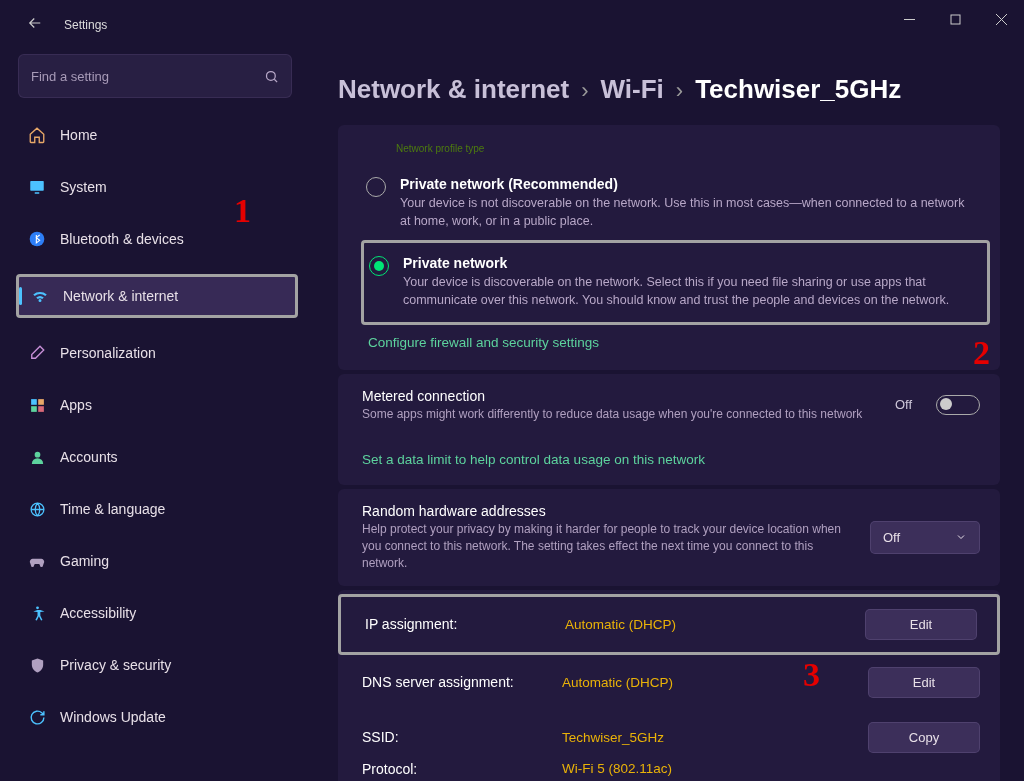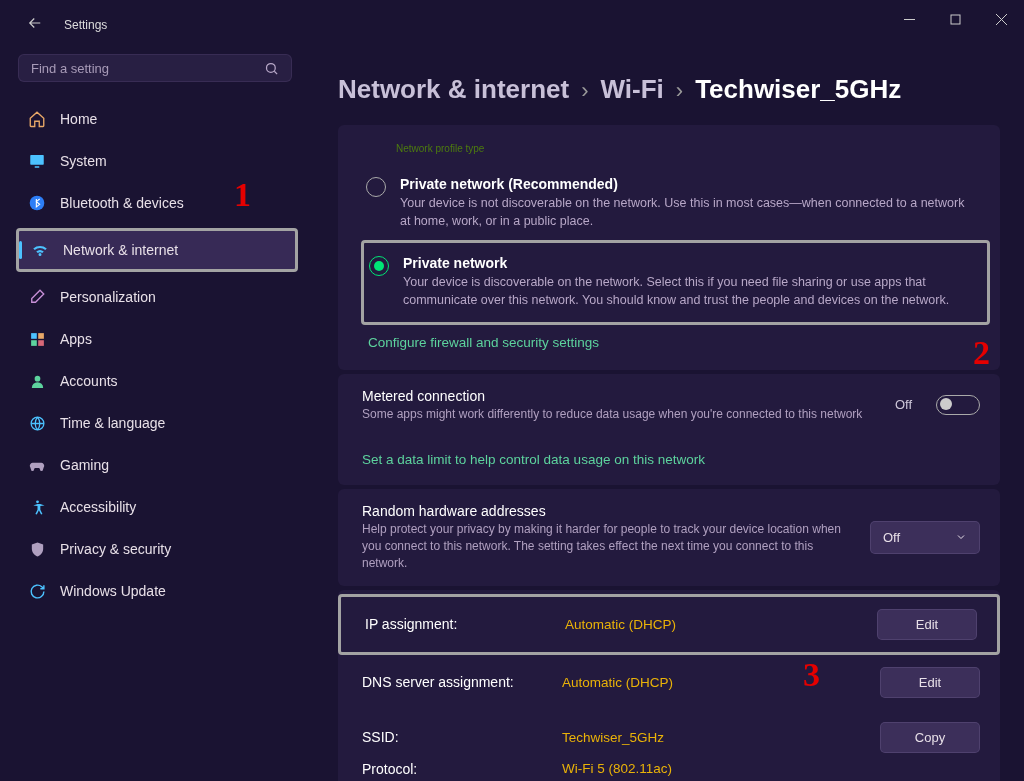--- a/index.html
+++ b/index.html
@@ -17,23 +17,23 @@
 .win-btn svg { width: 11px; height: 11px; }
 .app { display: flex; height: calc(781px - 32px); }
 .header-row { display: flex; align-items: center; gap: 20px; padding: 0 0 6px 18px; position: absolute; top: 14px; left: 8px; }
 .back-arrow { color: #ccc; }
 .app-title { font-size: 12px; color: #ddd; }
 .sidebar { width: 308px; padding: 12px 10px 0 16px; display: flex; flex-direction: column; }
 .profile { display: flex; align-items: center; gap: 14px; padding: 44px 0 18px 6px; }
 .avatar { width: 56px; height: 56px; border-radius: 50%; background: radial-gradient(circle at 40% 35%, #b88 0%, #754 40%, #432 100%); flex-shrink: 0; }
 .profile-name { font-size: 14px; font-weight: 600; color: #fff; }
 .profile-email { width: 130px; height: 10px; background: rgba(120,100,140,0.25); filter: blur(2px); margin-top: 4px; border-radius: 2px; }
-.search-box { margin: 10px 6px 18px 2px; background: rgba(70,55,100,0.35); border: 1px solid rgba(120,100,150,0.2); border-radius: 6px; height: 28px; display: flex; align-items: center; padding: 0 12px; }
+.search-box { margin: 10px 6px 18px 2px; background: rgba(70,55,100,0.35); border: 1px solid rgba(120,100,150,0.2); border-radius: 6px; height: 44px; display: flex; align-items: center; padding: 0 12px; }
 .search-box span { flex: 1; color: #a89bb8; font-size: 13px; }
-.nav { display: flex; flex-direction: column; gap: 4px; }
+.nav { display: flex; flex-direction: column; gap: 14px; }
 .nav-item { display: flex; align-items: center; gap: 14px; padding: 10px 12px; border-radius: 5px; cursor: pointer; color: #e8e0e8; font-size: 14px; }
 .nav-item.active { background: rgba(90,70,130,0.45); position: relative; }
 .nav-item.active::before { content:''; position:absolute; left:0; top:10px; bottom:10px; width:3px; background:#4cc2ff; border-radius:2px; }
 .nav-icon { width: 18px; height: 18px; display: flex; align-items: center; justify-content: center; flex-shrink: 0; }
 .main { flex: 1; padding: 42px 24px 0 30px; overflow-y: auto; }
 .breadcrumb { display: flex; align-items: baseline; gap: 12px; margin-bottom: 20px; flex-wrap: wrap; }
 .breadcrumb .crumb { font-size: 26px; color: #c8c0d8; font-weight: 600; }
 .breadcrumb .crumb.last { color: #fff; font-weight: 700; }
 .breadcrumb .sep { font-size: 22px; color: #999; }
 .card { background: rgba(50,38,80,0.4); border-radius: 6px; padding: 18px 26px 16px 60px; margin-bottom: 4px; position: relative; }
@@ -50,21 +50,21 @@
 .setting-title { font-size: 14px; color: #fff; }
 .setting-desc { font-size: 12px; color: #b0a0c0; line-height: 1.4; margin-top: 2px; }
 .state-label { color: #cfc8da; font-size: 13px; margin-right: 8px; }
 .toggle { width: 44px; height: 20px; border-radius: 10px; border: 1.5px solid #aaa; position: relative; }
 .toggle::after { content:''; position:absolute; width:12px; height:12px; border-radius:50%; background:#ccc; top:2.5px; left:3px; }
 .dropdown-btn { background: rgba(80,65,115,0.55); border: 1px solid rgba(140,120,170,0.25); border-radius: 5px; padding: 8px 12px; width: 110px; display:flex; align-items:center; justify-content:space-between; gap:10px; color:#e8e0e8; font-size:13px; }
 .info-grid { background: rgba(50,38,80,0.4); border-radius: 6px; padding: 4px 20px 4px 24px; }
 .info-row { display: flex; align-items: center; padding: 12px 0; }
 .info-label { width: 200px; font-size: 14px; color: #fff; }
 .info-value { flex: 1; font-size: 13.5px; color: #eab308; }
-.edit-btn { background: rgba(80,65,115,0.55); border: 1px solid rgba(140,120,170,0.25); border-radius: 5px; padding: 7px 10px; width: 100px; text-align: center; color:#e8e0e8; font-size:13px; }
+.edit-btn { background: rgba(80,65,115,0.55); border: 1px solid rgba(140,120,170,0.25); border-radius: 5px; padding: 7px 10px; width: 112px; text-align: center; color:#e8e0e8; font-size:13px; }
 .red-box { border: 3px solid #a3a3a3; border-radius: 4px; }
 .marker { position: absolute; color: #e50000; font-size: 34px; font-weight: 700; font-family: Georgia, serif; }
 </style>
 </head>
 <body>
 
 <div class="header-row">
   <span class="back-arrow">
     <svg width="18" height="18" viewBox="0 0 24 24" fill="none" stroke="currentColor" stroke-width="1.6">
         <path d="M19 12H5M11 18l-6-6 6-6"></path>

